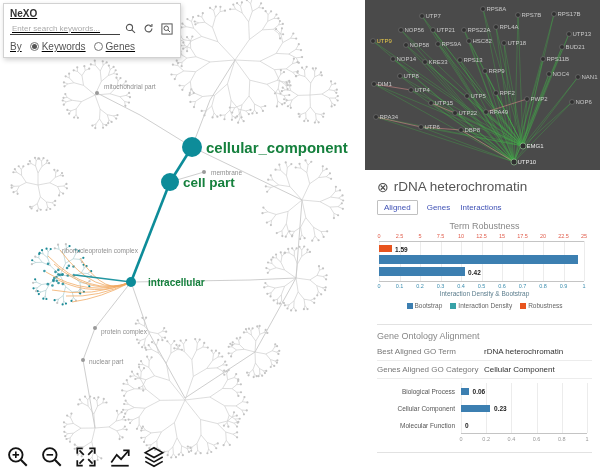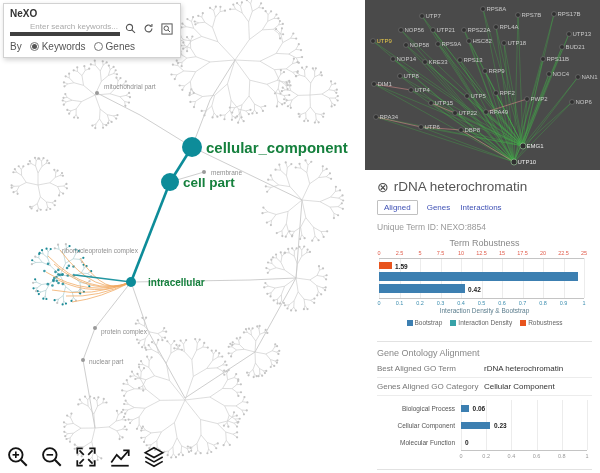--- a/index.html
+++ b/index.html
@@ -6,24 +6,24 @@
   .stage{position:relative;width:600px;height:473px;background:#fff;overflow:hidden;}
 
   
   .left-panel{position:absolute;left:0;top:0;width:365px;height:473px;background:#fff;overflow:hidden;}
   #tree-svg{position:absolute;left:0;top:0;}
   .t-label{position:absolute;transform:translateY(-50%);white-space:nowrap;cursor:pointer;}
   .t-major{color:#15803d;font-weight:600;}
   .t-minor{color:#8f8f8f;font-size:6.5px;font-weight:400;}
 
   .search-card{position:absolute;left:3px;top:3px;width:178px;background:#fff;border:1px solid #d2d2d2;
-    box-shadow:1px 2px 5px rgba(0,0,0,.18);padding:4px 6px 5px;z-index:6;box-sizing:border-box;}
+    box-shadow:1px 2px 5px rgba(0,0,0,.18);padding:4px 6px 5px;z-index:6;box-sizing:border-box;text-decoration:underline;}
   .search-title{font-size:10px;font-weight:bold;color:#333;}
   .search-row{display:flex;align-items:center;margin-top:2px;}
-  .search-input{flex:1;border:none;border-bottom:4px solid #404040;font-size:8px;padding:1px 2px;color:#333;outline:none;background:transparent;min-width:0;text-align:right;}
+  .search-input{flex:1;border:none;border-bottom:1px solid #404040;font-size:8px;padding:1px 2px;color:#333;outline:none;background:transparent;min-width:0;}
   .search-input::placeholder{color:#aaa;}
   .icon-btn{width:15px;height:15px;margin-left:3px;display:flex;align-items:center;justify-content:center;color:#555;cursor:pointer;flex:none;}
   .radio-row{display:flex;align-items:center;margin-top:5px;font-size:10px;color:#555;}
   .radio{width:7px;height:7px;border:1px solid #777;border-radius:50%;display:inline-block;position:relative;margin:0 3px 0 8px;flex:none;}
   .radio.sel::after{content:'';position:absolute;left:1px;top:1px;right:1px;bottom:1px;background:#555;border-radius:50%;}
 
   .toolbar{position:absolute;left:6px;bottom:4px;display:flex;gap:10px;z-index:6;}
   .tool-btn{width:24px;height:24px;color:#141414;cursor:pointer;background:none;border:none;padding:0;}
 
   
@@ -1799,21 +1799,20 @@
   <div class="detail-panel">
     <div class="d-header">
       <span class="d-close">⊗</span>
       <span class="d-title">rDNA heterochromatin</span>
     </div>
     <div class="d-tabs">
       <span class="d-tab active">Aligned</span>
       <span class="d-tab">Genes</span>
       <span class="d-tab">Interactions</span>
     </div>
-    <div class="d-termid">Unique Term ID: NEXO:8854</div>
 
     <div class="d-sec center">Term Robustness</div>
     <div id="chart1">
         <div class="tick" style="left:2px;top:0;color:#e05c4b;">0</div>
         <div class="tick" style="left:22.5px;top:0;color:#e05c4b;">2.5</div>
         <div class="tick" style="left:43px;top:0;color:#e05c4b;">5</div>
         <div class="tick" style="left:63.5px;top:0;color:#e05c4b;">7.5</div>
         <div class="tick" style="left:84px;top:0;color:#e05c4b;">10</div>
         <div class="tick" style="left:104.5px;top:0;color:#e05c4b;">12.5</div>
         <div class="tick" style="left:125px;top:0;color:#e05c4b;">15</div>

